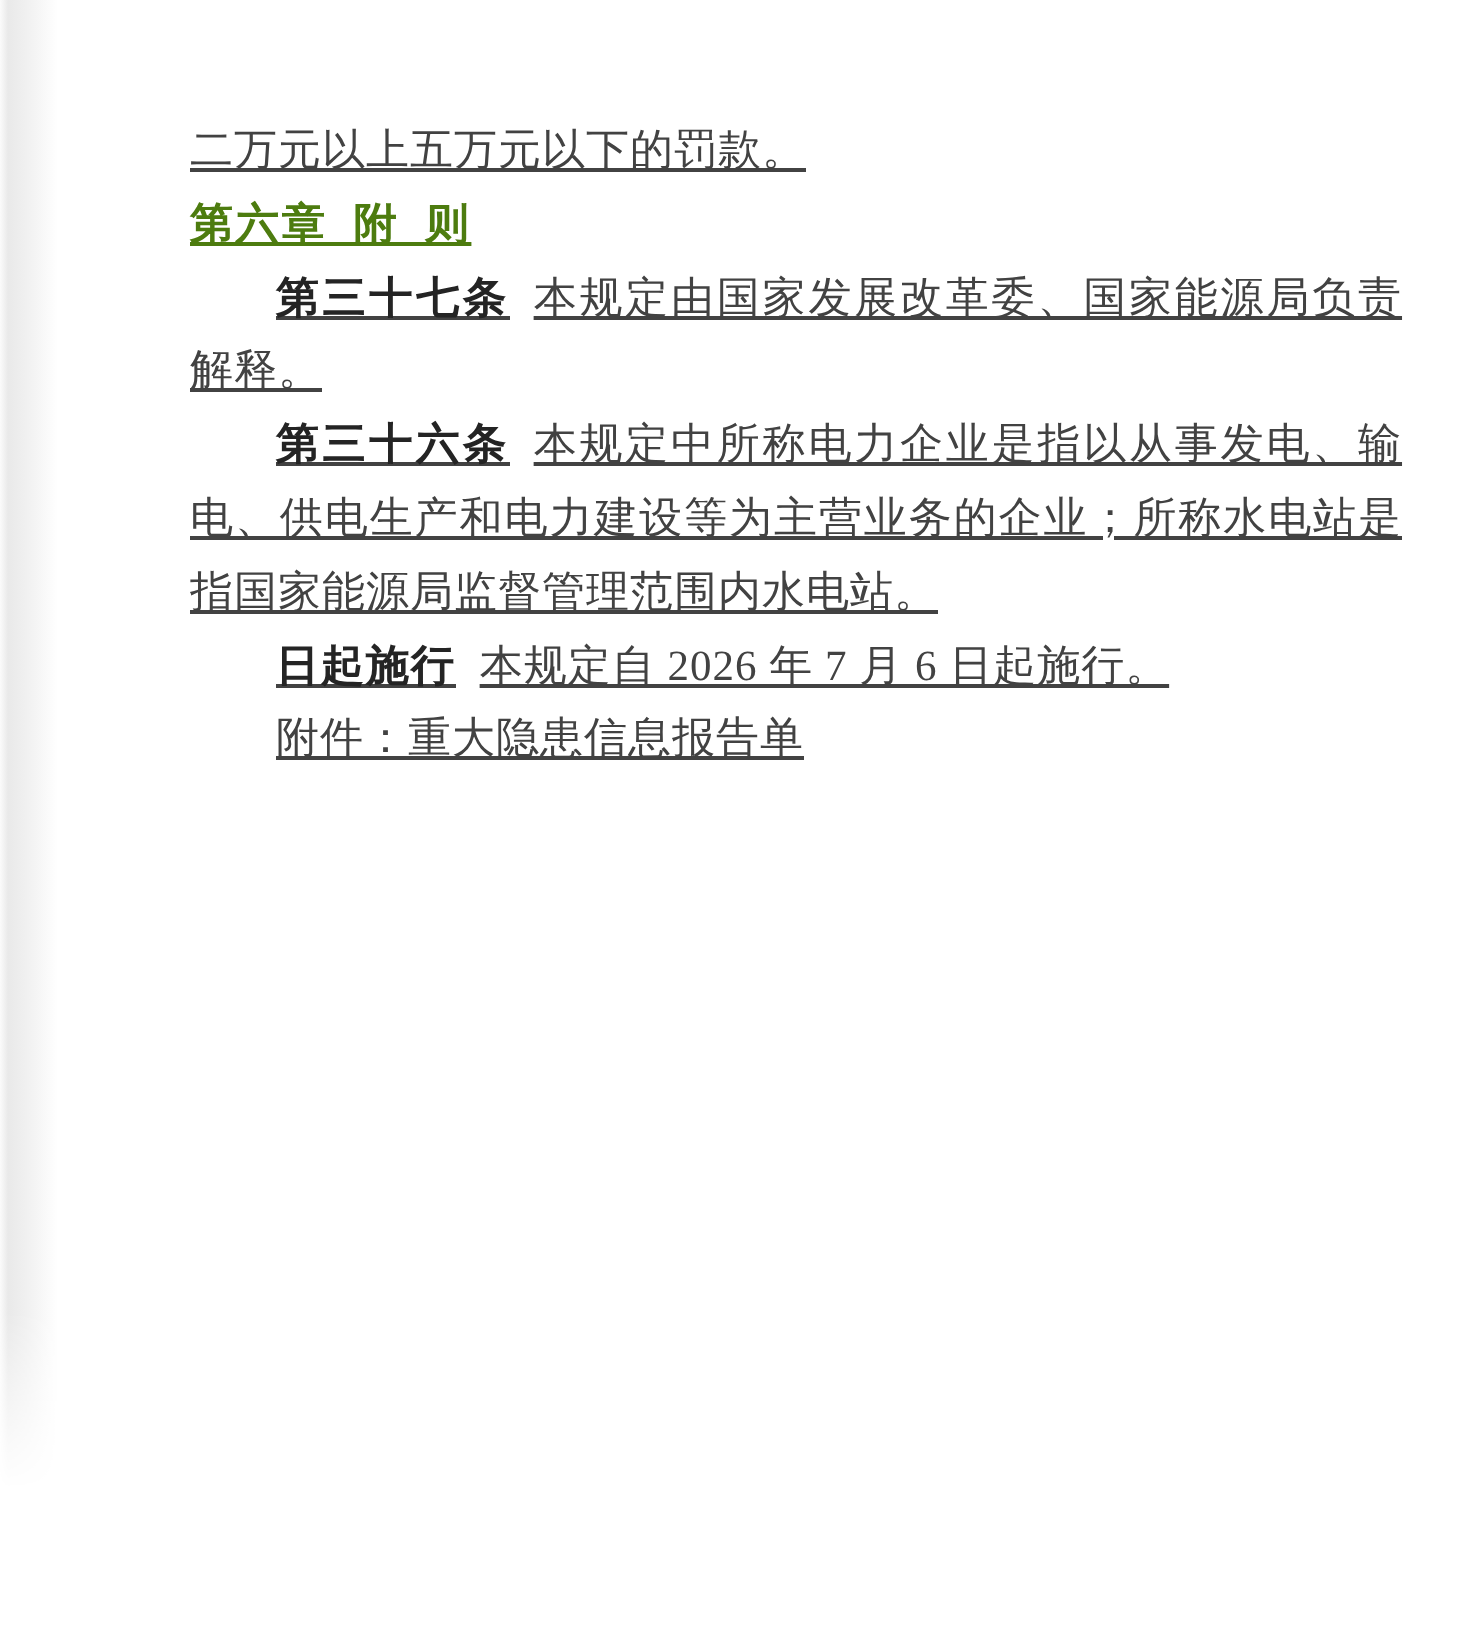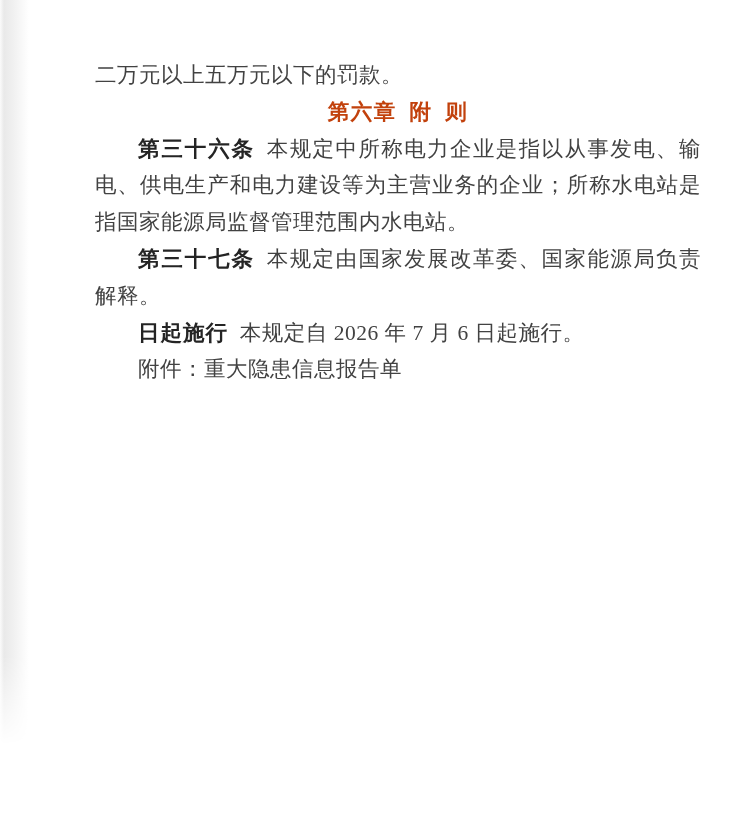--- a/index.html
+++ b/index.html
@@ -36,39 +36,39 @@
     top: 57px;
     width: 606px;
     color: #424242;
     font-size: 21.5px;
     line-height: 36.8px;
     text-align: justify;
     letter-spacing: 0.5px;
   }
   .content p {
     margin: 0;
+    text-decoration: underline;
   }
   .para-indent {
     text-indent: 2em;
   }
   .article-lead {
     font-family: "Liberation Sans", "DejaVu Sans", sans-serif;
     font-weight: bold;
     color: #242424;
     margin-right: 0.55em;
     letter-spacing: 1px;
   }
   .p-article-34 { margin-top: 4px; }
   .chapter-heading {
     margin-top: 16px;
-    text-align: center;
     text-indent: 0;
     font-family: "Liberation Sans", "DejaVu Sans", sans-serif;
     font-weight: bold;
-    color: #c2410c;
+    color: #4d7c0f;
     word-spacing: 0.25em;
     letter-spacing: 1.5px;
   }
   .p-article-35 { margin-top: 1px; }
   .p-attachment { margin-top: 37px; }
 </style>
 </head>
 <body>
 
 <div class="page">
@@ -76,22 +76,22 @@
   <div class="edge-shadow"></div>
 
   <div class="content">
 
     <p><span>二万元以上五万元以下的罚款。</span></p>
 
 
     <p class="chapter-heading"><span>第六章 附 则</span></p>
 
 
+    <p class="para-indent"><span class="article-lead">第三十七条</span><span>本规定由国家发展改革委、国家能源局负责解释。</span></p>
+
     <p class="para-indent"><span class="article-lead">第三十六条</span><span>本规定中所称电力企业是指以从事发电、输电、供电生产和电力建设等为主营业务的企业；所称水电站是指国家能源局监督管理范围内水电站。</span></p>
-
-    <p class="para-indent"><span class="article-lead">第三十七条</span><span>本规定由国家发展改革委、国家能源局负责解释。</span></p>
 
     <p class="para-indent"><span class="article-lead">日起施行</span><span>本规定自 2026 年 7 月 6 日起施行。</span></p>
 
     <p class="para-indent p-attachment"><span>附件：重大隐患信息报告单</span></p>
 
   </div>
 </div>
 
 </body></html>

